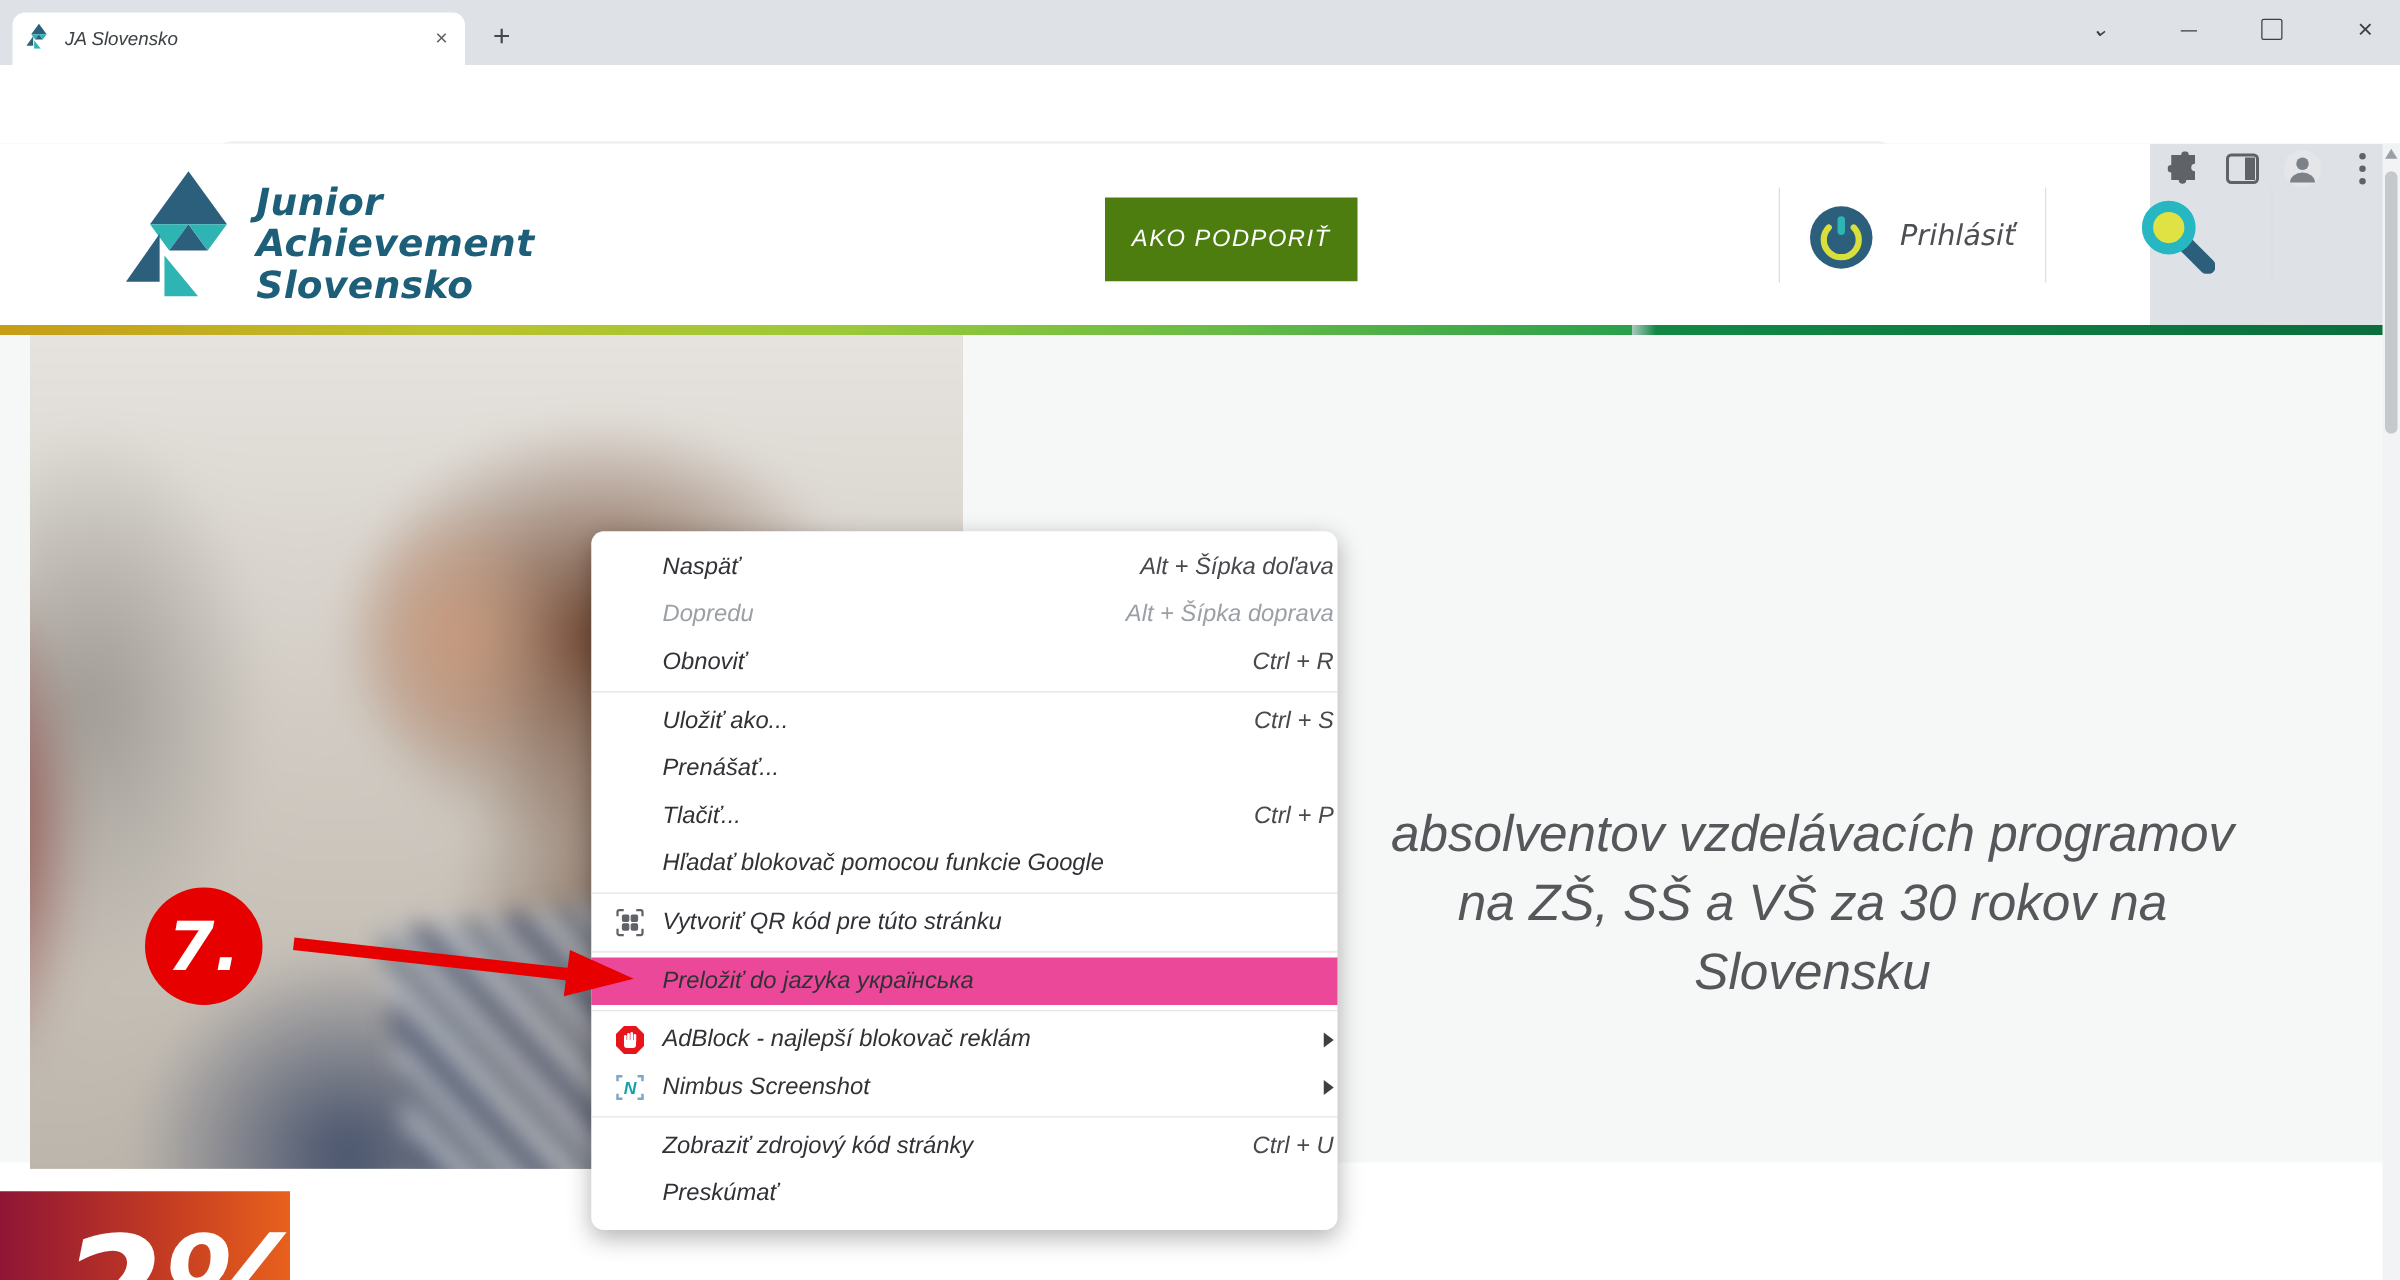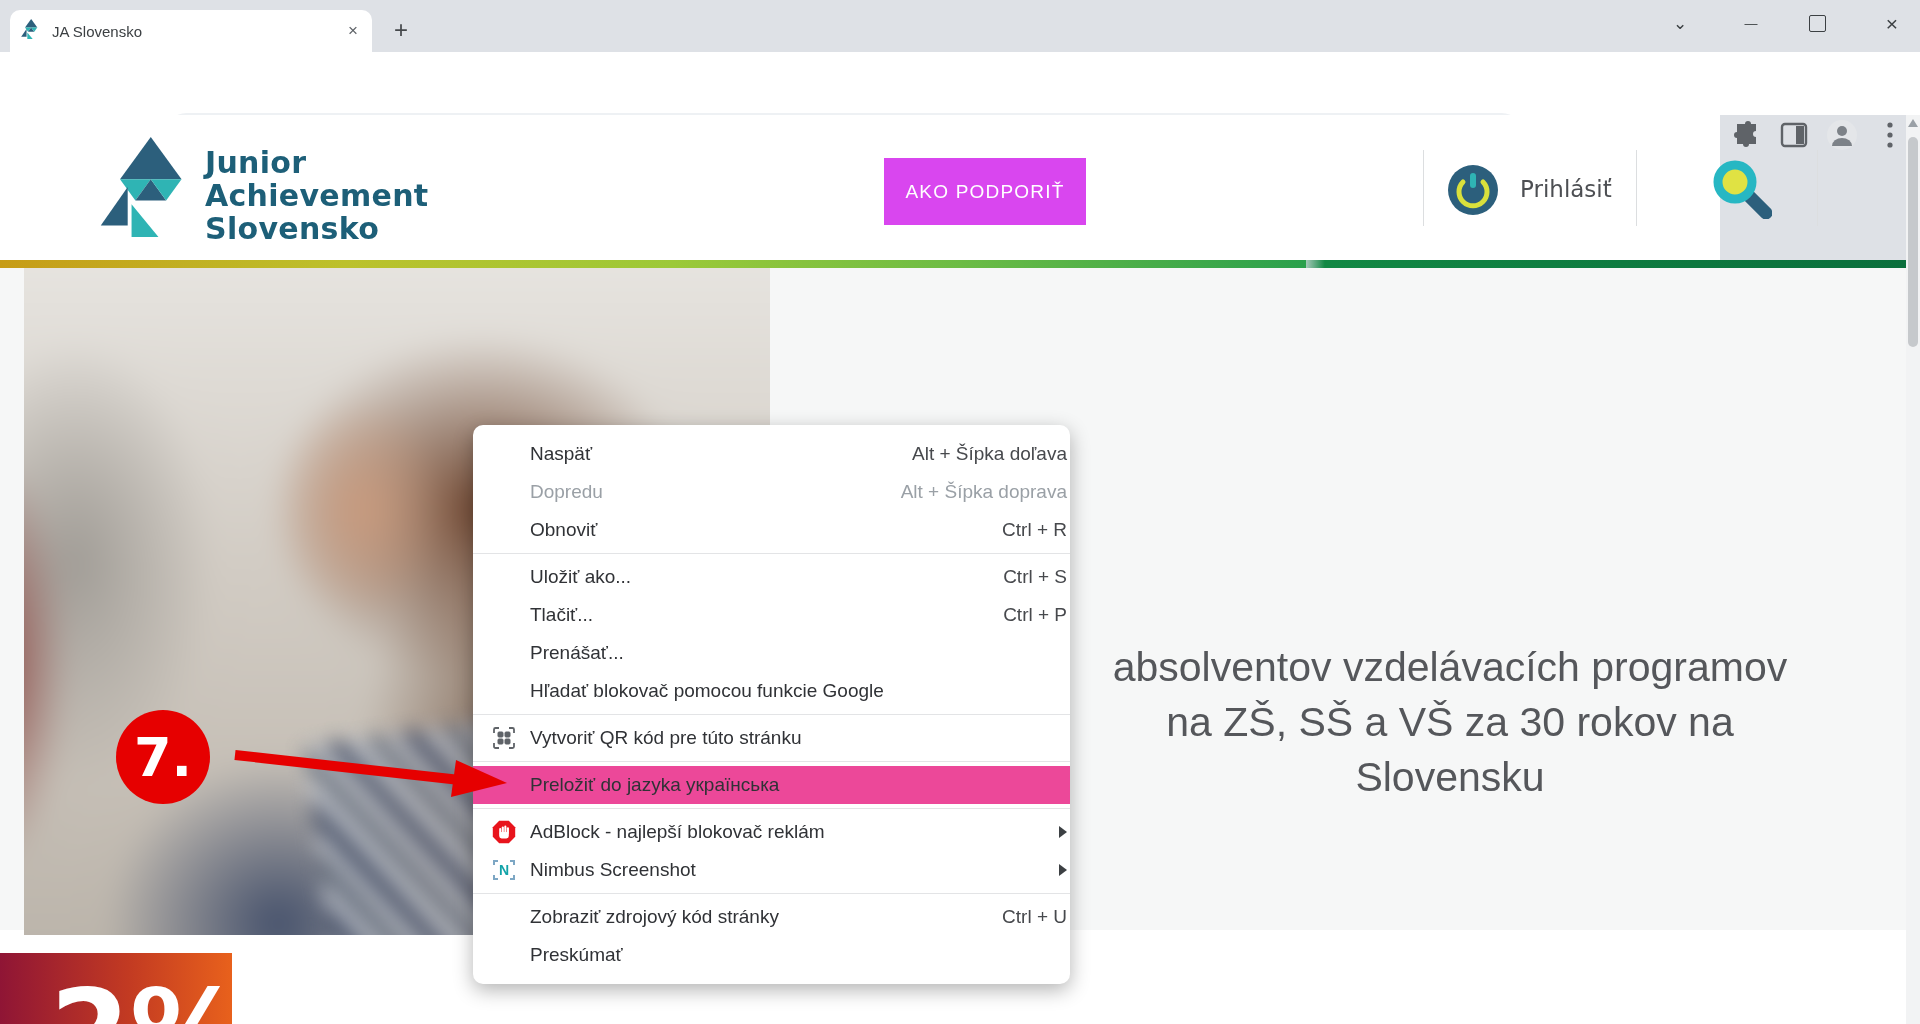--- a/index.html
+++ b/index.html
@@ -1,16 +1,16 @@
 <!DOCTYPE html>
 <html><head>
 <meta charset="utf-8">
 <style>
   html,body{margin:0;padding:0;background:#dee1e6;font-family:"Liberation Sans",sans-serif;}
-  .stage{position:relative;width:1920px;height:1024px;overflow:hidden;background:#dee1e6;}
+  .stage{position:relative;width:1920px;height:1024px;overflow:hidden;background:#dee1e6;font-style:italic;}
   .abs{position:absolute;}
   
   .tabbar{left:0;top:0;width:1920px;height:52px;background:#dee1e6;}
   .tab{left:10px;top:10px;width:362px;height:42px;background:#fff;border-radius:10px 10px 0 0;display:flex;align-items:center;padding:0 10px;box-sizing:border-box;}
   .tab-title{font-size:15px;color:#3c4043;margin-left:12px;flex:1;white-space:nowrap;overflow:hidden;}
   .tab-close{width:18px;height:18px;color:#5f6368;font-size:17px;line-height:18px;text-align:center;border-radius:50%;}
   .newtab{left:388px;top:18px;width:26px;height:26px;color:#45484b;font-size:24px;line-height:24px;text-align:center;}
   .wctl{top:12px;width:34px;height:26px;color:#3c4043;font-size:17px;text-align:center;line-height:24px;}
   .toolbar{left:0;top:52px;width:1920px;height:63px;background:#fff;}
   .navbtn{top:68px;width:32px;height:32px;}
@@ -20,21 +20,21 @@
   .ext{top:61px;width:44px;height:44px;display:flex;align-items:center;justify-content:center;}
   .badge1{position:absolute;right:-2px;bottom:0;background:#b01d1d;color:#fff;font-size:11px;font-weight:bold;border-radius:4px;padding:0 3px;line-height:13px;}
   .abp{width:30px;height:30px;background:#c70d2c;color:#fff;font-weight:bold;font-size:10px;display:flex;align-items:center;justify-content:center;clip-path:polygon(30% 0,70% 0,100% 30%,100% 70%,70% 100%,30% 100%,0 70%,0 30%);}
   .newic{width:30px;height:30px;position:relative;}
   .newic .nb{position:absolute;left:0;bottom:2px;background:#17181a;color:#fff;font-size:9px;font-weight:bold;padding:1px 3px;border-radius:2px;letter-spacing:.5px;}
   .newic .tb{position:absolute;left:2px;top:1px;width:24px;height:12px;border:2px solid #27b7b0;border-bottom:none;border-radius:3px 3px 0 0;}
   
   .site{left:0;top:115px;width:1720px;height:145px;background:#fff;}
   .logo-text{left:205px;top:146px;font-family:"DejaVu Sans",sans-serif;font-weight:bold;font-size:30px;line-height:33px;color:#1d5f78;letter-spacing:.3px;}
   .nav-item{top:172px;font-size:19px;color:#46484c;letter-spacing:1.2px;}
-  .nav-active{left:884px;top:158px;width:202px;height:67px;background:#d946ef;color:#fff;display:flex;align-items:center;justify-content:center;font-size:19px;letter-spacing:1.2px;}
+  .nav-active{left:884px;top:158px;width:202px;height:67px;background:#4d7c0f;color:#fff;display:flex;align-items:center;justify-content:center;font-size:19px;letter-spacing:1.2px;}
   .vdiv{top:150px;width:1px;height:76px;background:#dcdee0;}
   .login-label{left:1520px;top:176px;font-family:"DejaVu Sans",sans-serif;font-size:23px;color:#4d4f53;}
   .stripe{left:0;top:260px;width:1920px;height:8px;background:linear-gradient(90deg,#c79c17 0%,#bcc12c 18%,#9cc938 35%,#6cbc45 50%,#2aa04c 68%,#12884443 0,#128844 69%,#0a6e3c 100%);}
   
   .hero{left:0;top:268px;width:1920px;height:756px;background:#f6f7f7;}
   .whiteband{left:0;top:930px;width:1920px;height:94px;background:#fff;}
   .photo{left:24px;top:268px;width:746px;height:667px;overflow:hidden;background:#c9c2ba;}
   .photo-paint{position:absolute;inset:-50px;filter:blur(14px);
     background:
      radial-gradient(ellipse 130px 160px at 46% 38%,#c99b7e 0%,rgba(201,155,126,0) 70%),
@@ -273,26 +273,26 @@
         <span class="mshort">Ctrl + R</span>
     </div>
     <div class="msep"></div>
     <div class="mrow">
       <span class="mico"></span>
         <span class="mlabel">Uložiť ako...</span>
         <span class="mshort">Ctrl + S</span>
     </div>
     <div class="mrow">
       <span class="mico"></span>
+        <span class="mlabel">Prenášať...</span>
+    </div>
+    <div class="mrow">
+      <span class="mico"></span>
         <span class="mlabel">Tlačiť...</span>
         <span class="mshort">Ctrl + P</span>
-    </div>
-    <div class="mrow">
-      <span class="mico"></span>
-        <span class="mlabel">Prenášať...</span>
     </div>
     <div class="mrow">
       <span class="mico"></span>
         <span class="mlabel">Hľadať blokovač pomocou funkcie Google</span>
     </div>
     <div class="msep"></div>
     <div class="mrow">
       <span class="mico">
         <svg width="24" height="24" viewBox="0 0 24 24" stroke="#5f6368" fill="#5f6368">
             <path d="M2 7 V3.5 a1.5 1.5 0 0 1 1.5-1.5 H7 M17 2 h3.5 a1.5 1.5 0 0 1 1.5 1.5 V7 M22 17 v3.5 a1.5 1.5 0 0 1 -1.5 1.5 H17 M7 22 H3.5 a1.5 1.5 0 0 1 -1.5 -1.5 V17" fill="none" stroke-width="1.8"></path>

